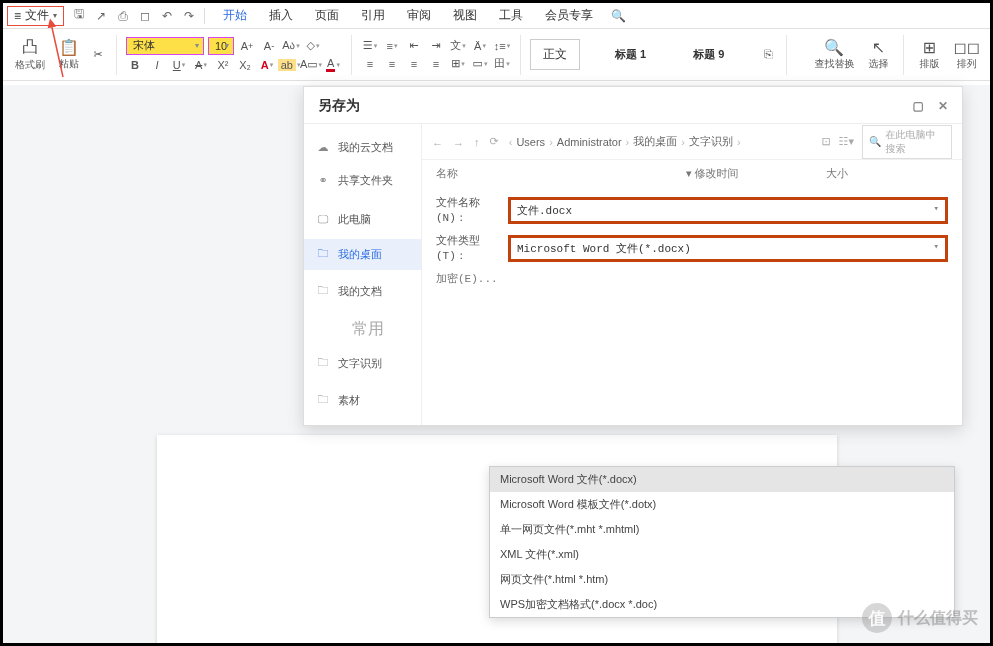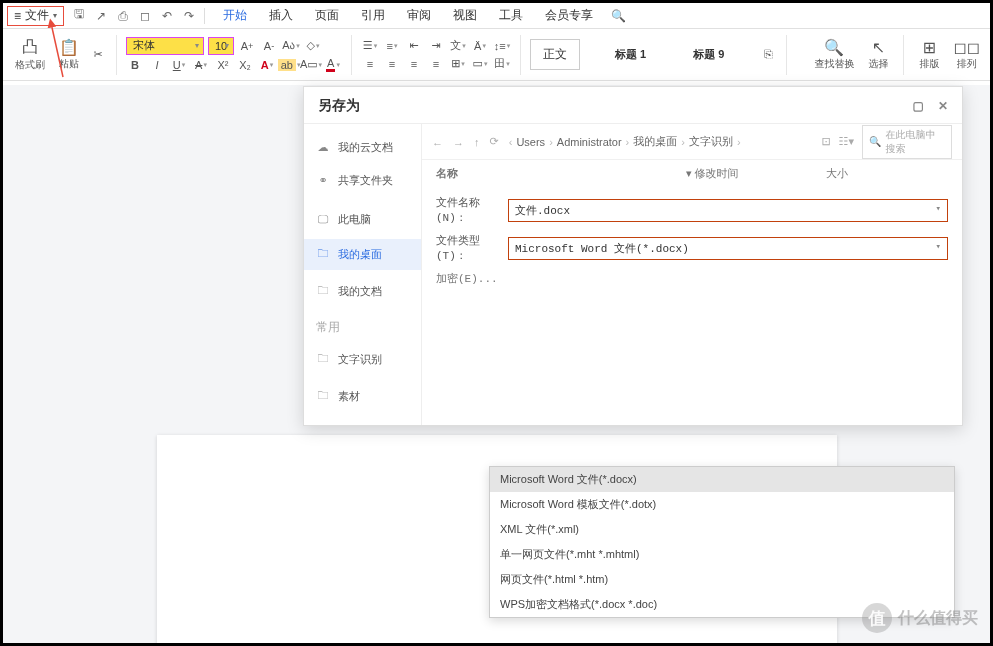--- a/index.html
+++ b/index.html
@@ -136,21 +136,21 @@
       display: flex;
       gap: 8px;
       align-items: center;
       padding: 6px 12px;
       color: #555;
       cursor: pointer;
     }
     .side-item.selected { background: #e9f0fc; color: #2a6be0; }
     .side-item .sico { width: 14px; text-align: center; color: #888; }
     .side-item.selected .sico { color: #2a6be0; }
-    .side-label { padding: 6px 12px 2px; font-size: 12px; color: #aaa; }
+    .side-label { padding: 6px 12px 2px; font-size: 16px; color: #aaa; margin-left: 36px; }
 
     .main-panel { flex: 1; display: flex; flex-direction: column; }
     .nav-row {
       height: 36px;
       display: flex;
       align-items: center;
       padding: 0 10px;
       gap: 10px;
       border-bottom: 1px solid #f0f0f0;
       color: #888;
@@ -172,21 +172,21 @@
       font-size: 10px;
     }
 
     .list-header {
       display: flex;
       padding: 6px 14px;
       font-size: 11px;
       color: #777;
       gap: 40px;
     }
-    .list-header .col1 { flex: 0 0 210px; font-weight: bold; }
+    .list-header .col1 { flex: 0 0 210px; }
     .list-header .col2 { flex: 0 0 100px; }
     .list-header .col3 { flex: 0 0 60px; }
 
     .empty-state {
       flex: 1;
       display: flex;
       flex-direction: column;
       align-items: center;
       justify-content: center;
       color: #888;
@@ -218,21 +218,21 @@
       display: flex;
       flex-direction: column;
       gap: 8px;
       font-size: 11px;
       font-family: Liberation Mono, monospace;
     }
     .form-row { display: flex; gap: 10px; align-items: center; }
     .form-row .flabel { width: 62px; color: #555; }
     .finput {
       flex: 1;
-      border: 1px solid #c2410c;
+      border: 3px solid #c2410c;
       padding: 3px 20px 3px 6px;
       font-size: 11px;
       position: relative;
       background: #fff;
       cursor: text;
     }
     .finput.hasdrop::after {
       content: "▾"; position: absolute; right: 6px; top: 3px; font-size: 9px; color: #888; cursor: pointer;
     }
 
@@ -510,22 +510,22 @@
           <span class="flabel" style="color:#777;cursor:pointer">加密(E)...</span>
         </div>
       </div>
     </div>
   </div>
 </div>
 
 <div class="combo-list">
   <div class="opt hl-sel">Microsoft Word 文件(*.docx)</div>
   <div class="opt">Microsoft Word 模板文件(*.dotx)</div>
+  <div class="opt">单一网页文件(*.mht *.mhtml)</div>
   <div class="opt">XML 文件(*.xml)</div>
-  <div class="opt">单一网页文件(*.mht *.mhtml)</div>
   <div class="opt">网页文件(*.html *.htm)</div>
   <div class="opt">WPS加密文档格式(*.docx *.doc)</div>
 
 </div>
 
 <svg class="arrow-svg arrow1" viewBox="0 0 26 68">
   <defs>
       <marker id="ah1" markerWidth="6" markerHeight="6" refX="3" refY="3" orient="auto">
         <path d="M0,0 L6,3 L0,6 Z" fill="#e74c3c"></path>
       </marker>

